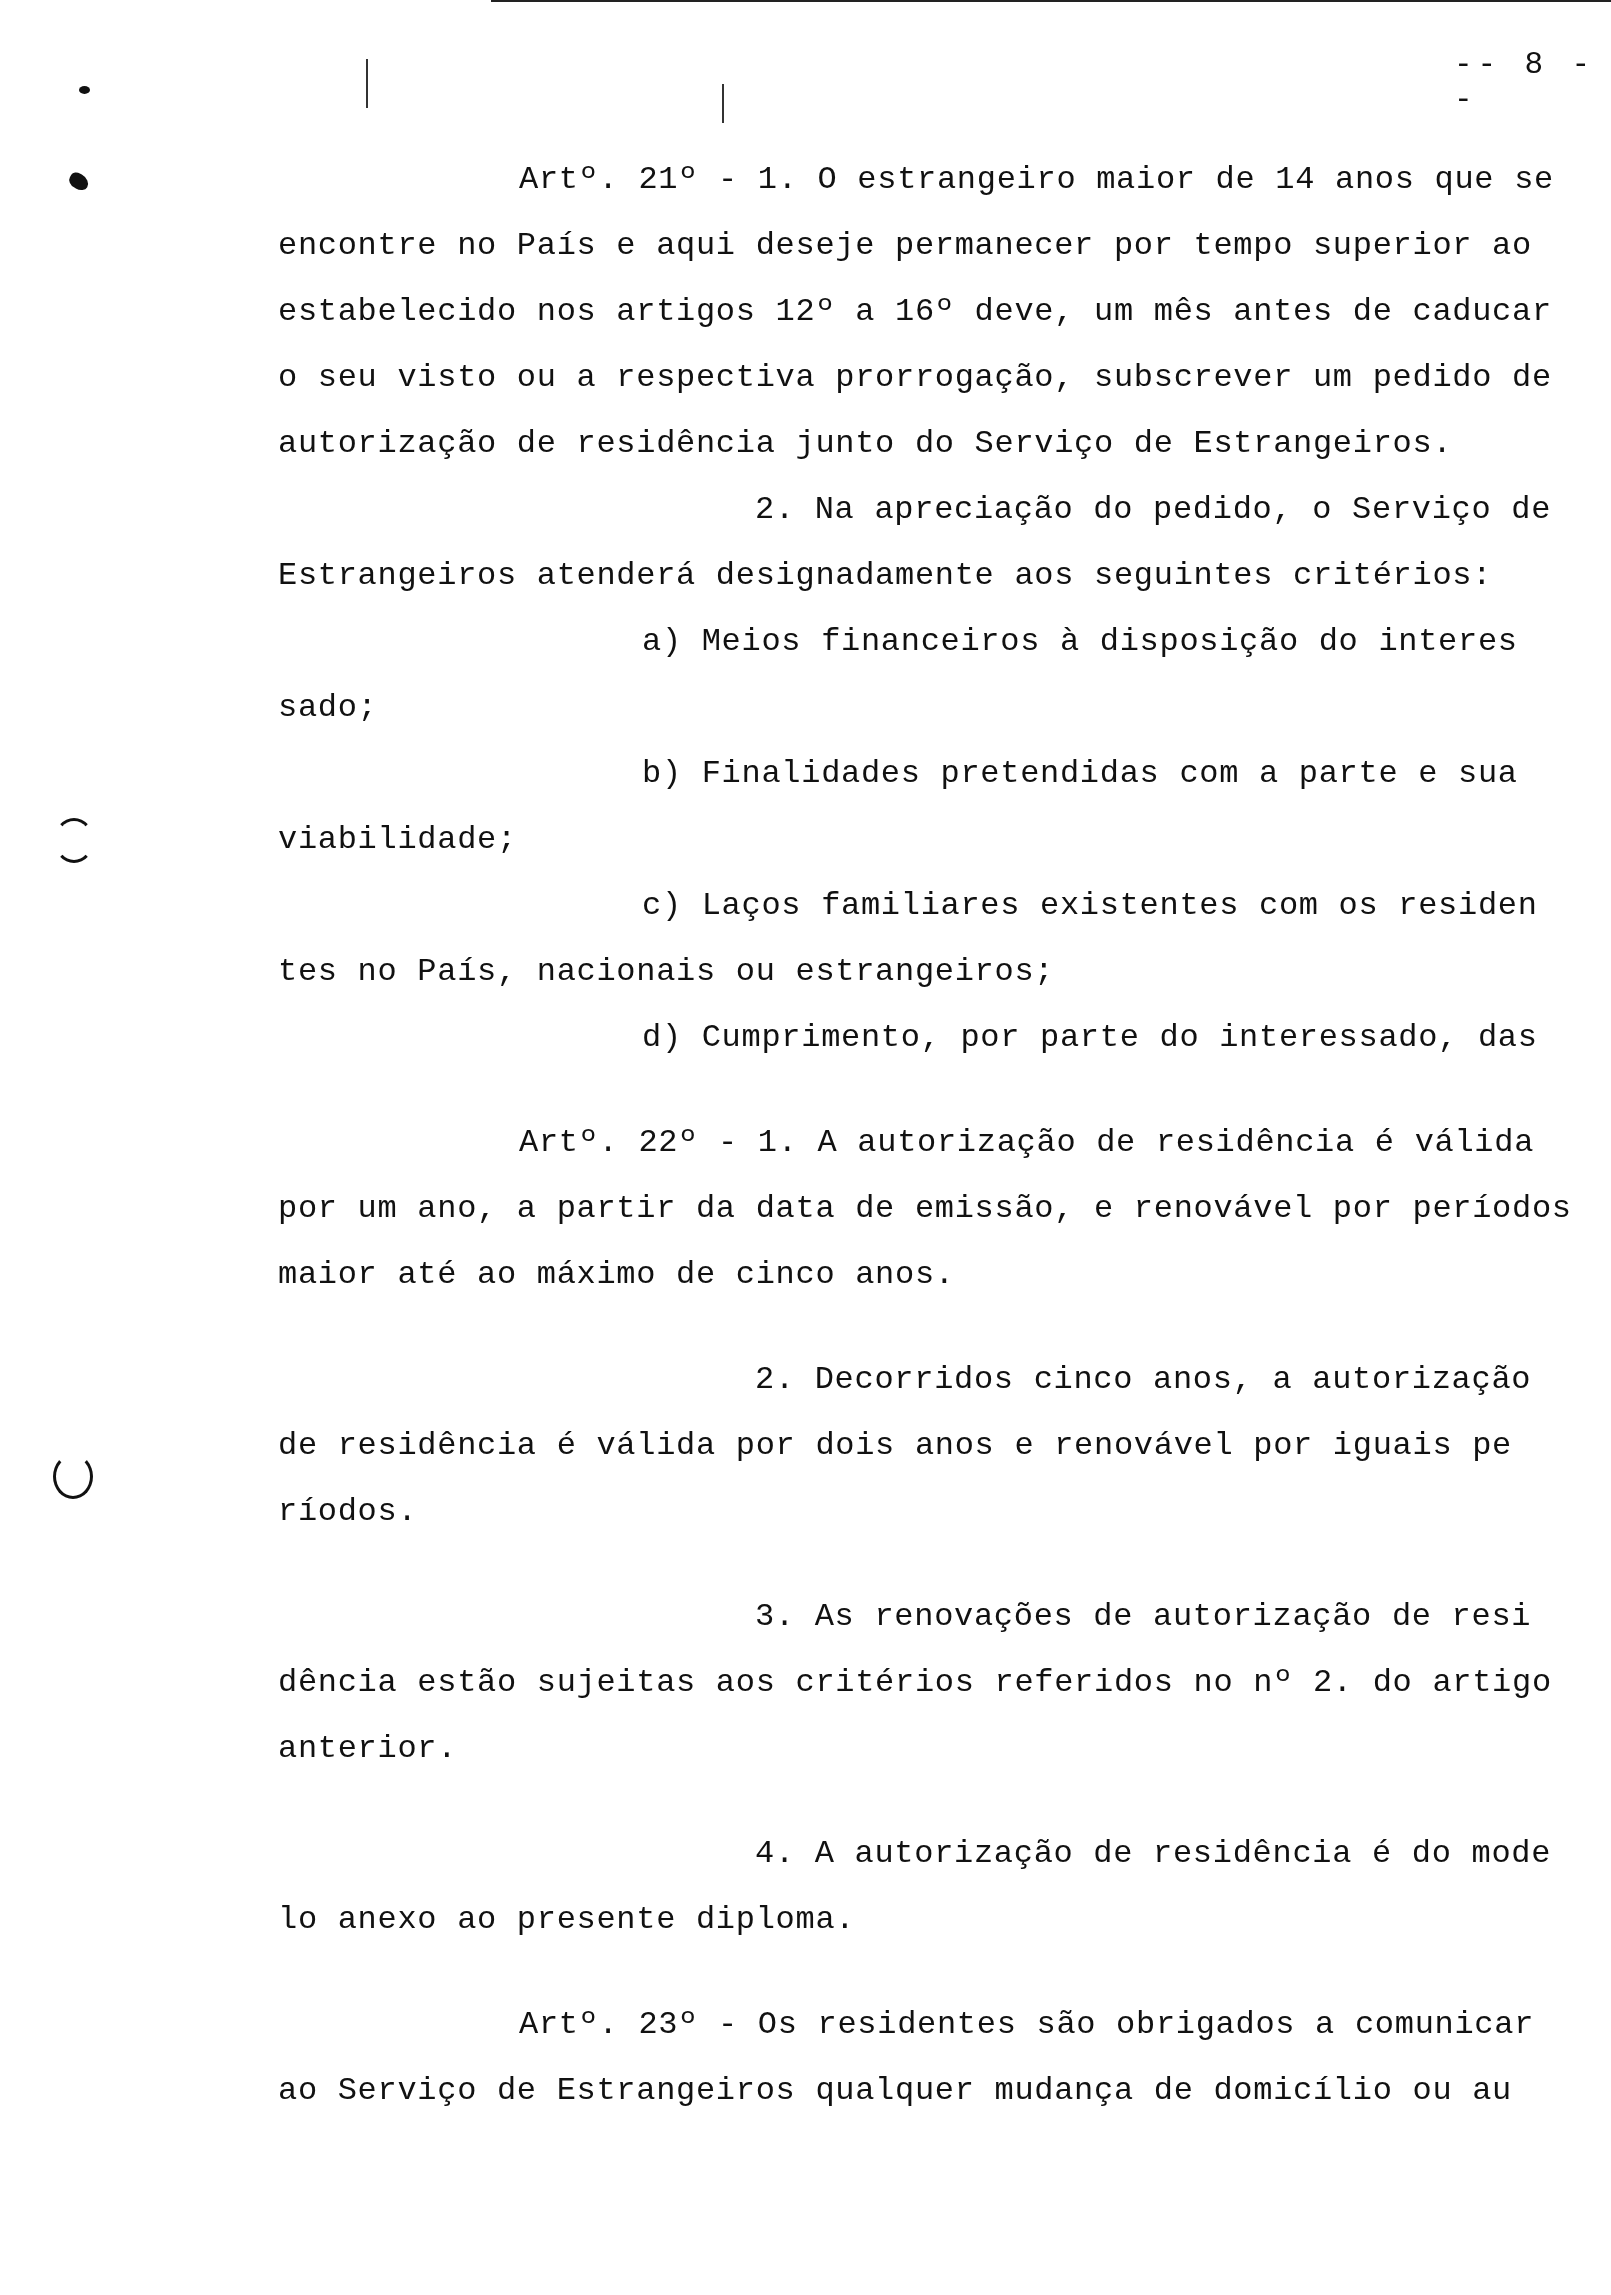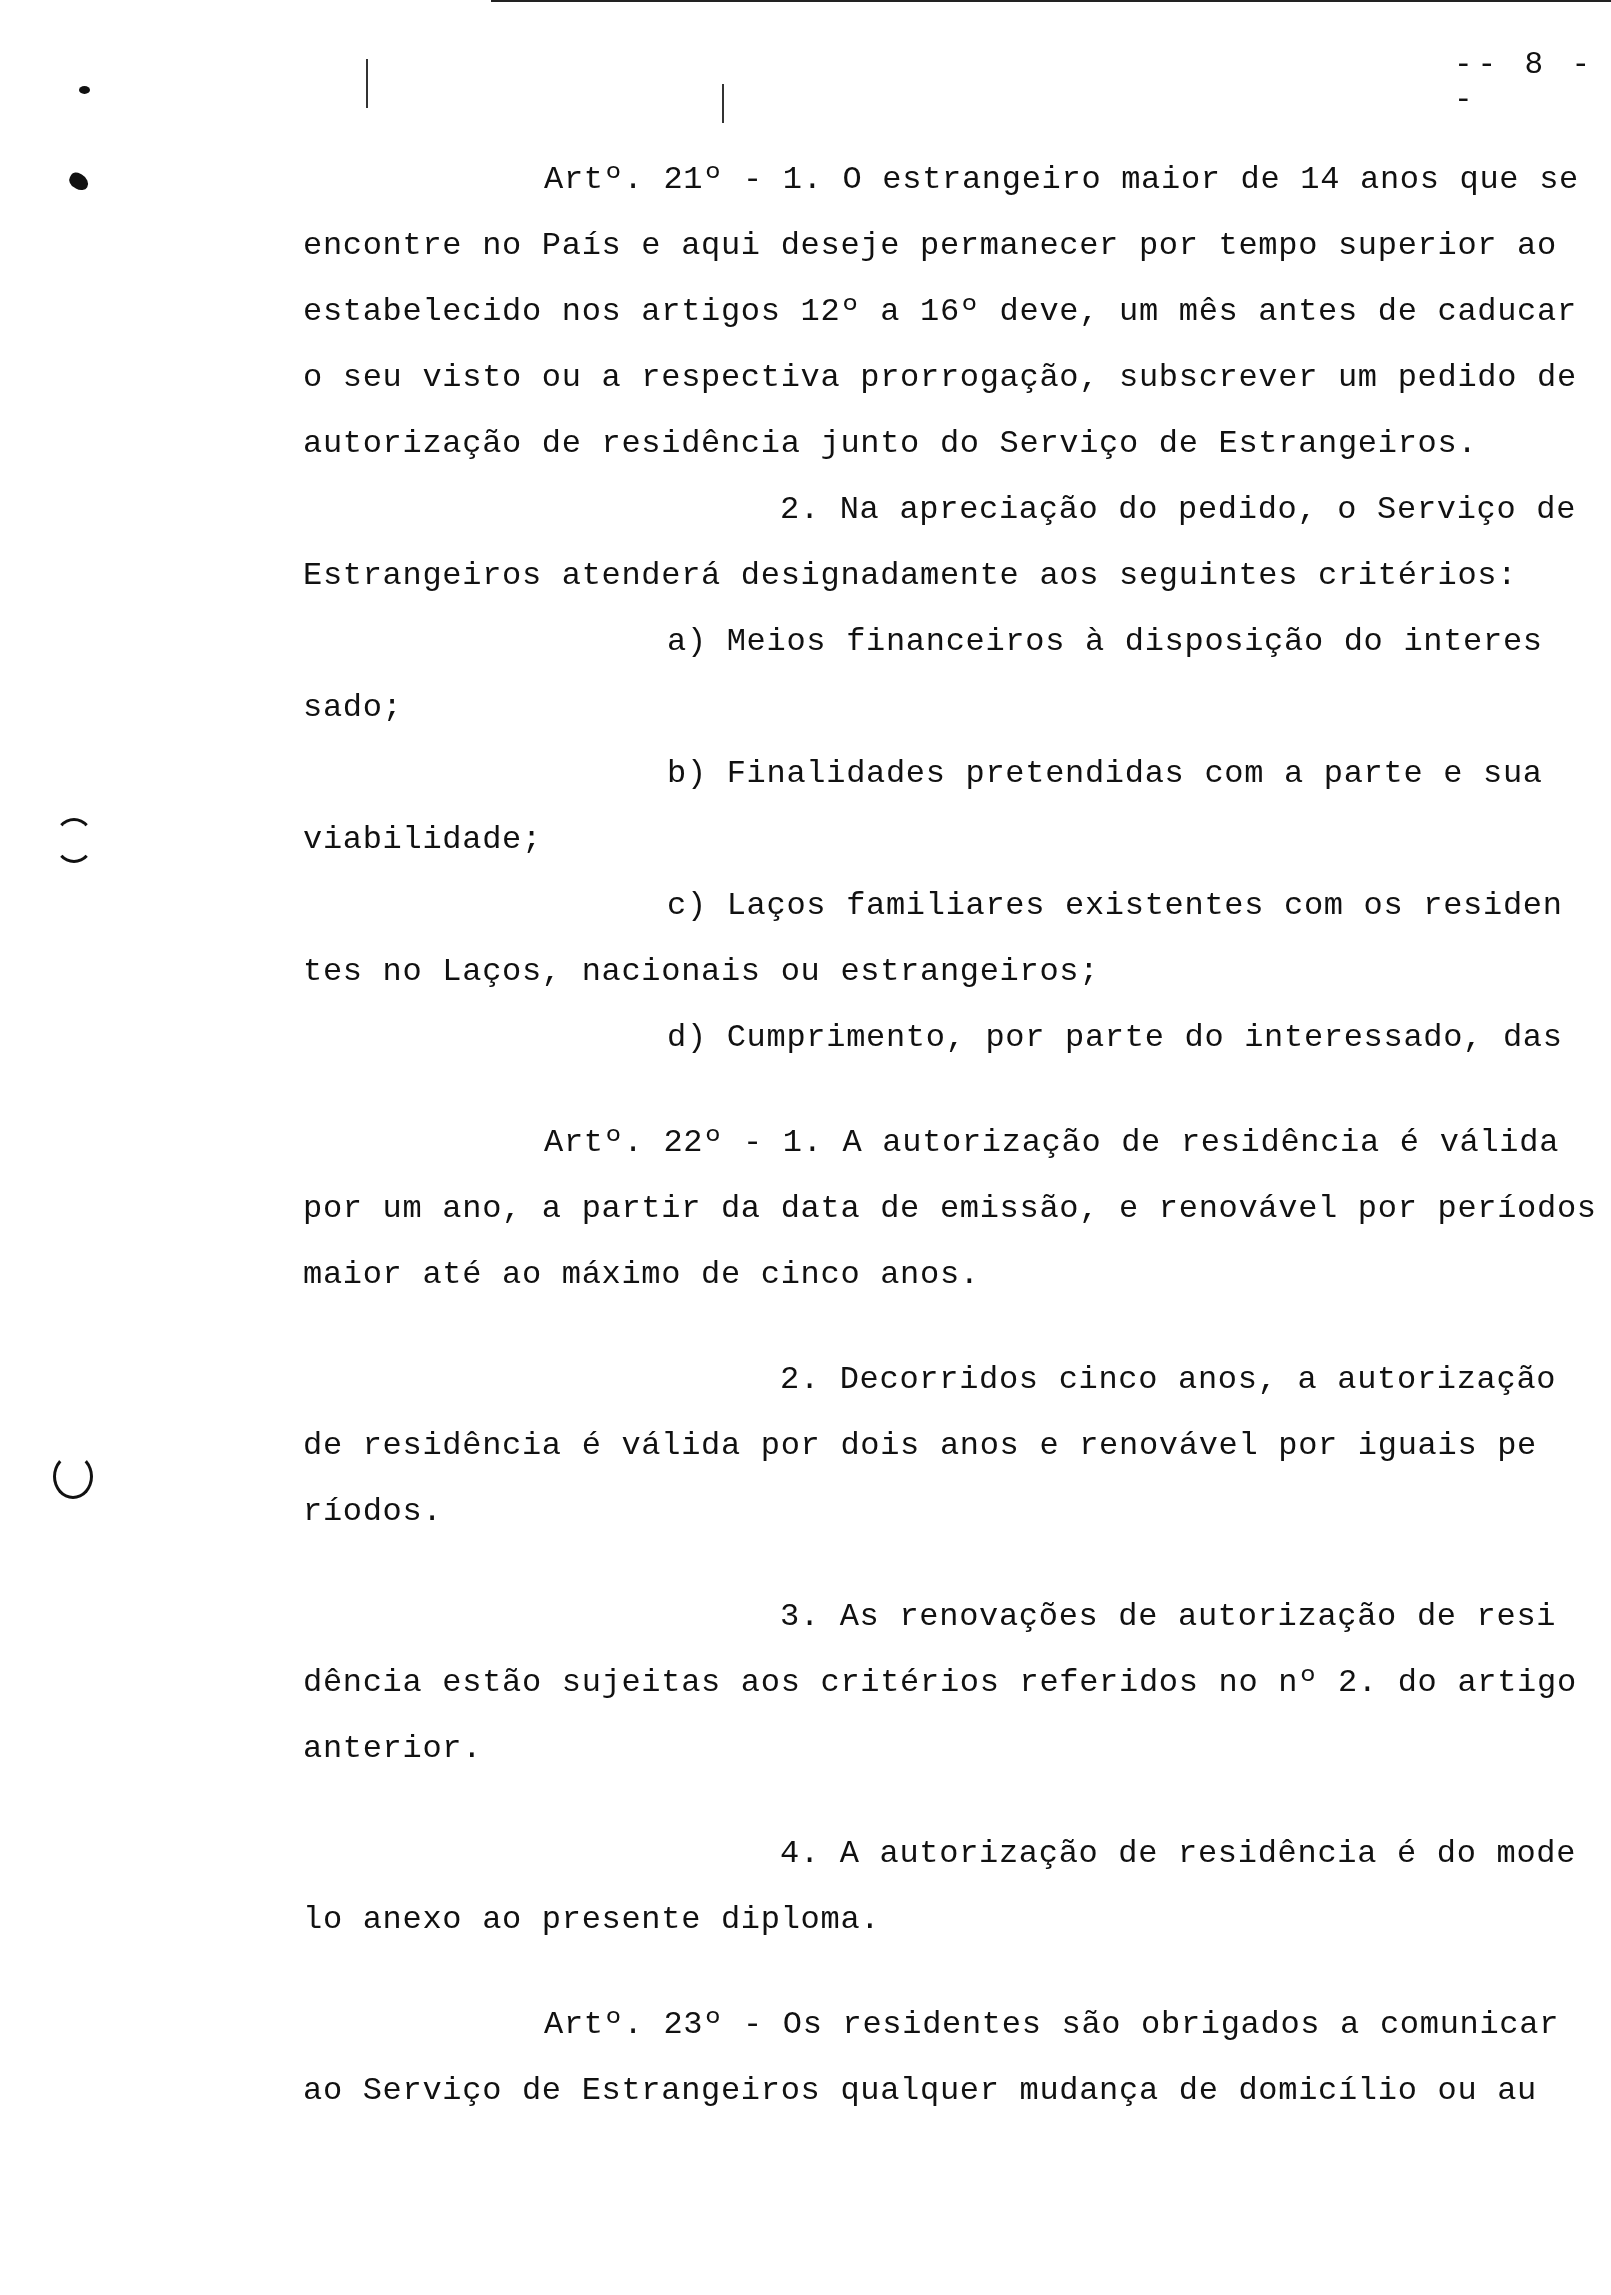--- a/index.html
+++ b/index.html
@@ -6,21 +6,21 @@
     body {
       width: 1612px; height: 2295px; position: relative; overflow: hidden;
       font-family: "Liberation Mono", "DejaVu Sans Mono", monospace;
       color: #111111;
     }
     .top-rule { position: absolute; left: 491px; top: 0; width: 1120px; height: 2px; background: #222; }
     .page-number {
       position: absolute; left: 1454px; top: 47px; font-size: 31px; letter-spacing: 4.9px;
     }
     .page {
-      position: absolute; left: 303px; top: 147px; width: 1302px;
+      position: absolute; left: 278px; top: 147px; width: 1302px;
       font-size: 32px; line-height: 66px; letter-spacing: 0.7px;
     }
     .line { white-space: pre; height: 66px; display: block; }
     .ind1 { padding-left: 241px; }   
     .ind2 { padding-left: 477px; }   
     .ind3 { padding-left: 364px; }   
     .gap { height: 39px; }
     .hole { position: absolute; border: 3.9px solid #111; border-radius: 50%; width: 34px; height: 39px; }
     .hole.h1 { left: 54px; top: 818px; border-left-color: transparent; border-right-color: transparent; border-top-color: #111; }
     .hole.h2 { left: 53px; top: 1454px; border-top-color: transparent; border-left-color: #111; border-right-color: #111; }
@@ -51,21 +51,21 @@
     <span class="line">estabelecido nos artigos 12º a 16º deve, um mês antes de caducar</span>
     <span class="line">o seu visto ou a respectiva prorrogação, subscrever um pedido de</span>
     <span class="line">autorização de residência junto do Serviço de Estrangeiros.</span>
     <span class="line ind2">2. Na apreciação do pedido, o Serviço de</span>
     <span class="line">Estrangeiros atenderá designadamente aos seguintes critérios:</span>
     <span class="line ind3">a) Meios financeiros à disposição do interes</span>
     <span class="line">sado;</span>
     <span class="line ind3">b) Finalidades pretendidas com a parte e sua</span>
     <span class="line">viabilidade;</span>
     <span class="line ind3">c) Laços familiares existentes com os residen</span>
-    <span class="line">tes no Laços, nacionais ou estrangeiros;</span>
+    <span class="line">tes no País, nacionais ou estrangeiros;</span>
     <span class="line ind3">d) Cumprimento, por parte do interessado, das</span>
   </section>
   <div class="gap"></div>
   <section>
     <span class="line ind1">Artº. 22º - 1. A autorização de residência é válida</span>
     <span class="line">por um ano, a partir da data de emissão, e renovável por períodos</span>
     <span class="line">maior até ao máximo de cinco anos.</span>
     <div class="gap"></div>
     <span class="line ind2">2. Decorridos cinco anos, a autorização</span>
     <span class="line">de residência é válida por dois anos e renovável por iguais pe</span>

